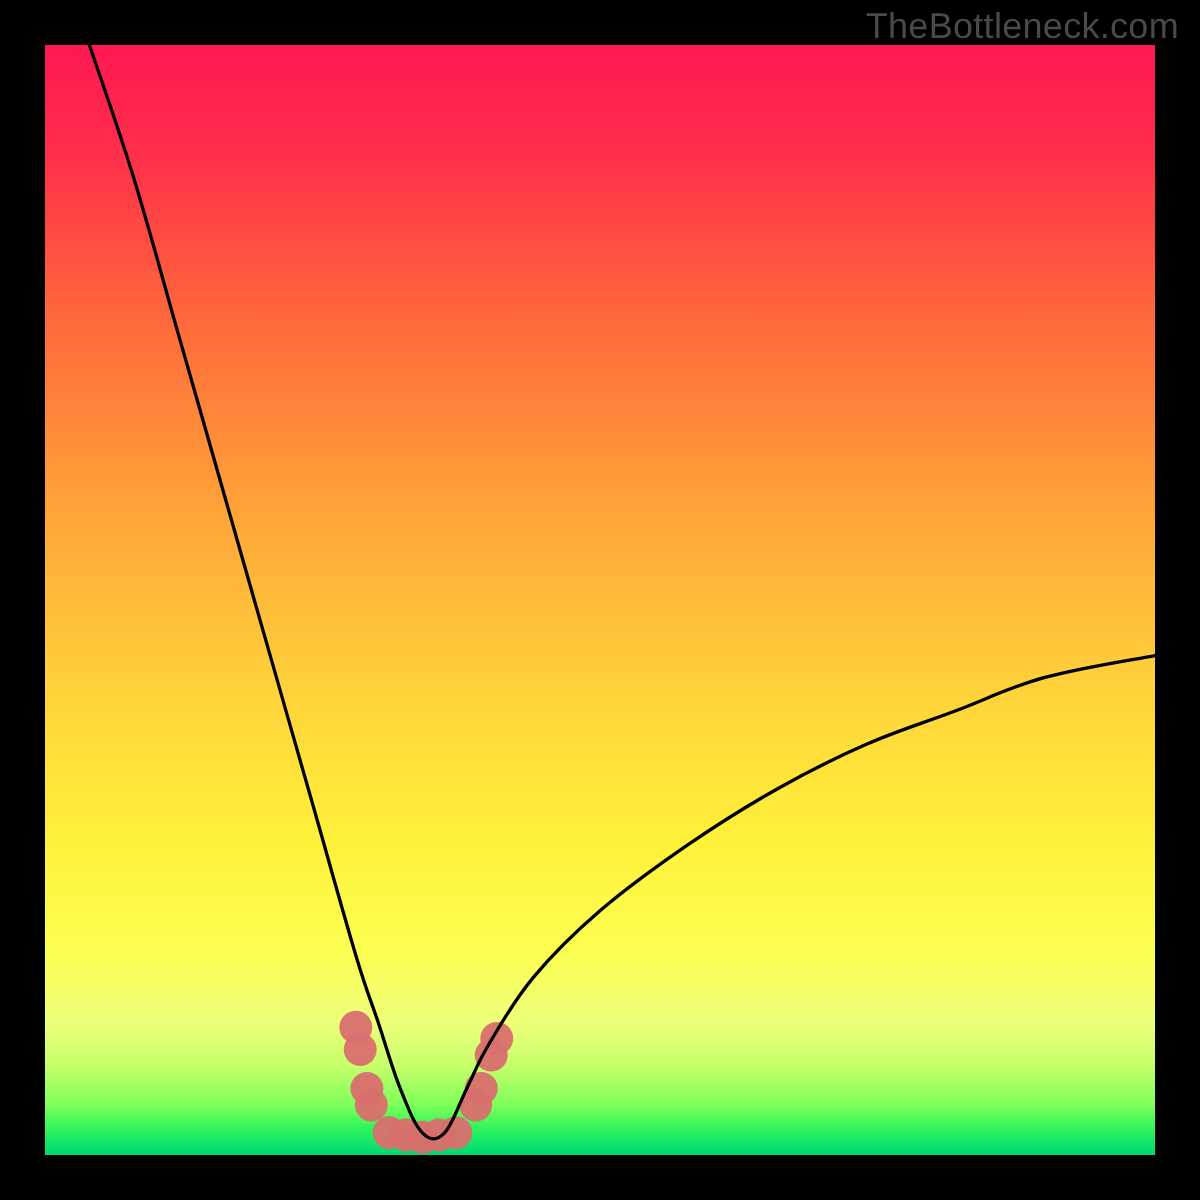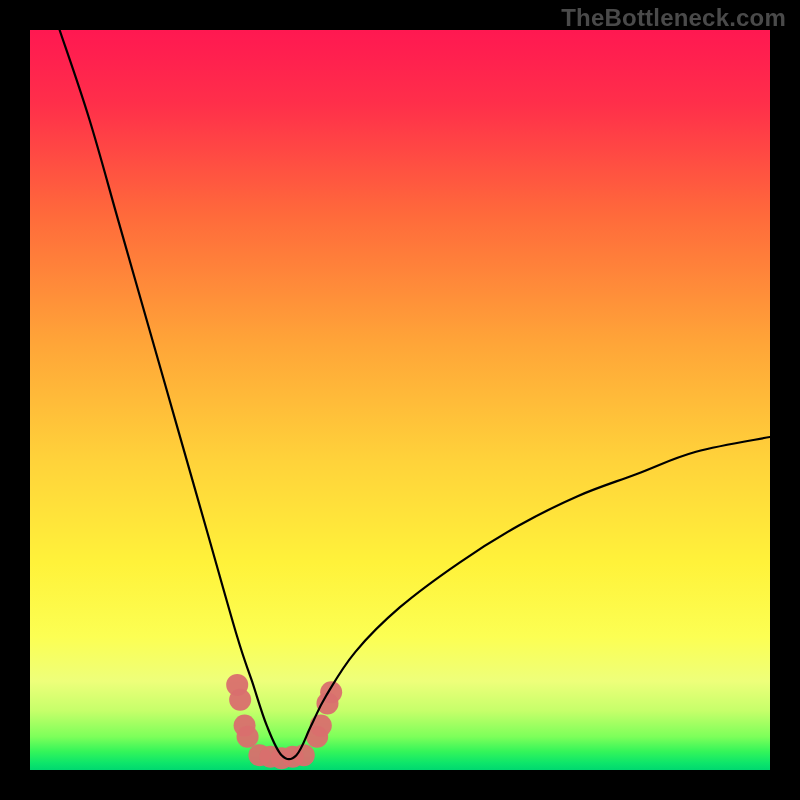--- a/index.html
+++ b/index.html
@@ -16,21 +16,21 @@
     width: 800px;
     height: 800px;
     background: #000000;
   }
   .watermark {
     position: absolute;
     top: 4px;
     right: 14px;
     color: #4a4a4a;
     font-size: 24px;
-    font-weight: 700;
+    font-weight: 400;
     letter-spacing: 0.2px;
     z-index: 10;
   }
   svg.plot {
     position: absolute;
     left: 30px;
     top: 30px;
     width: 740px;
     height: 740px;
     display: block;

